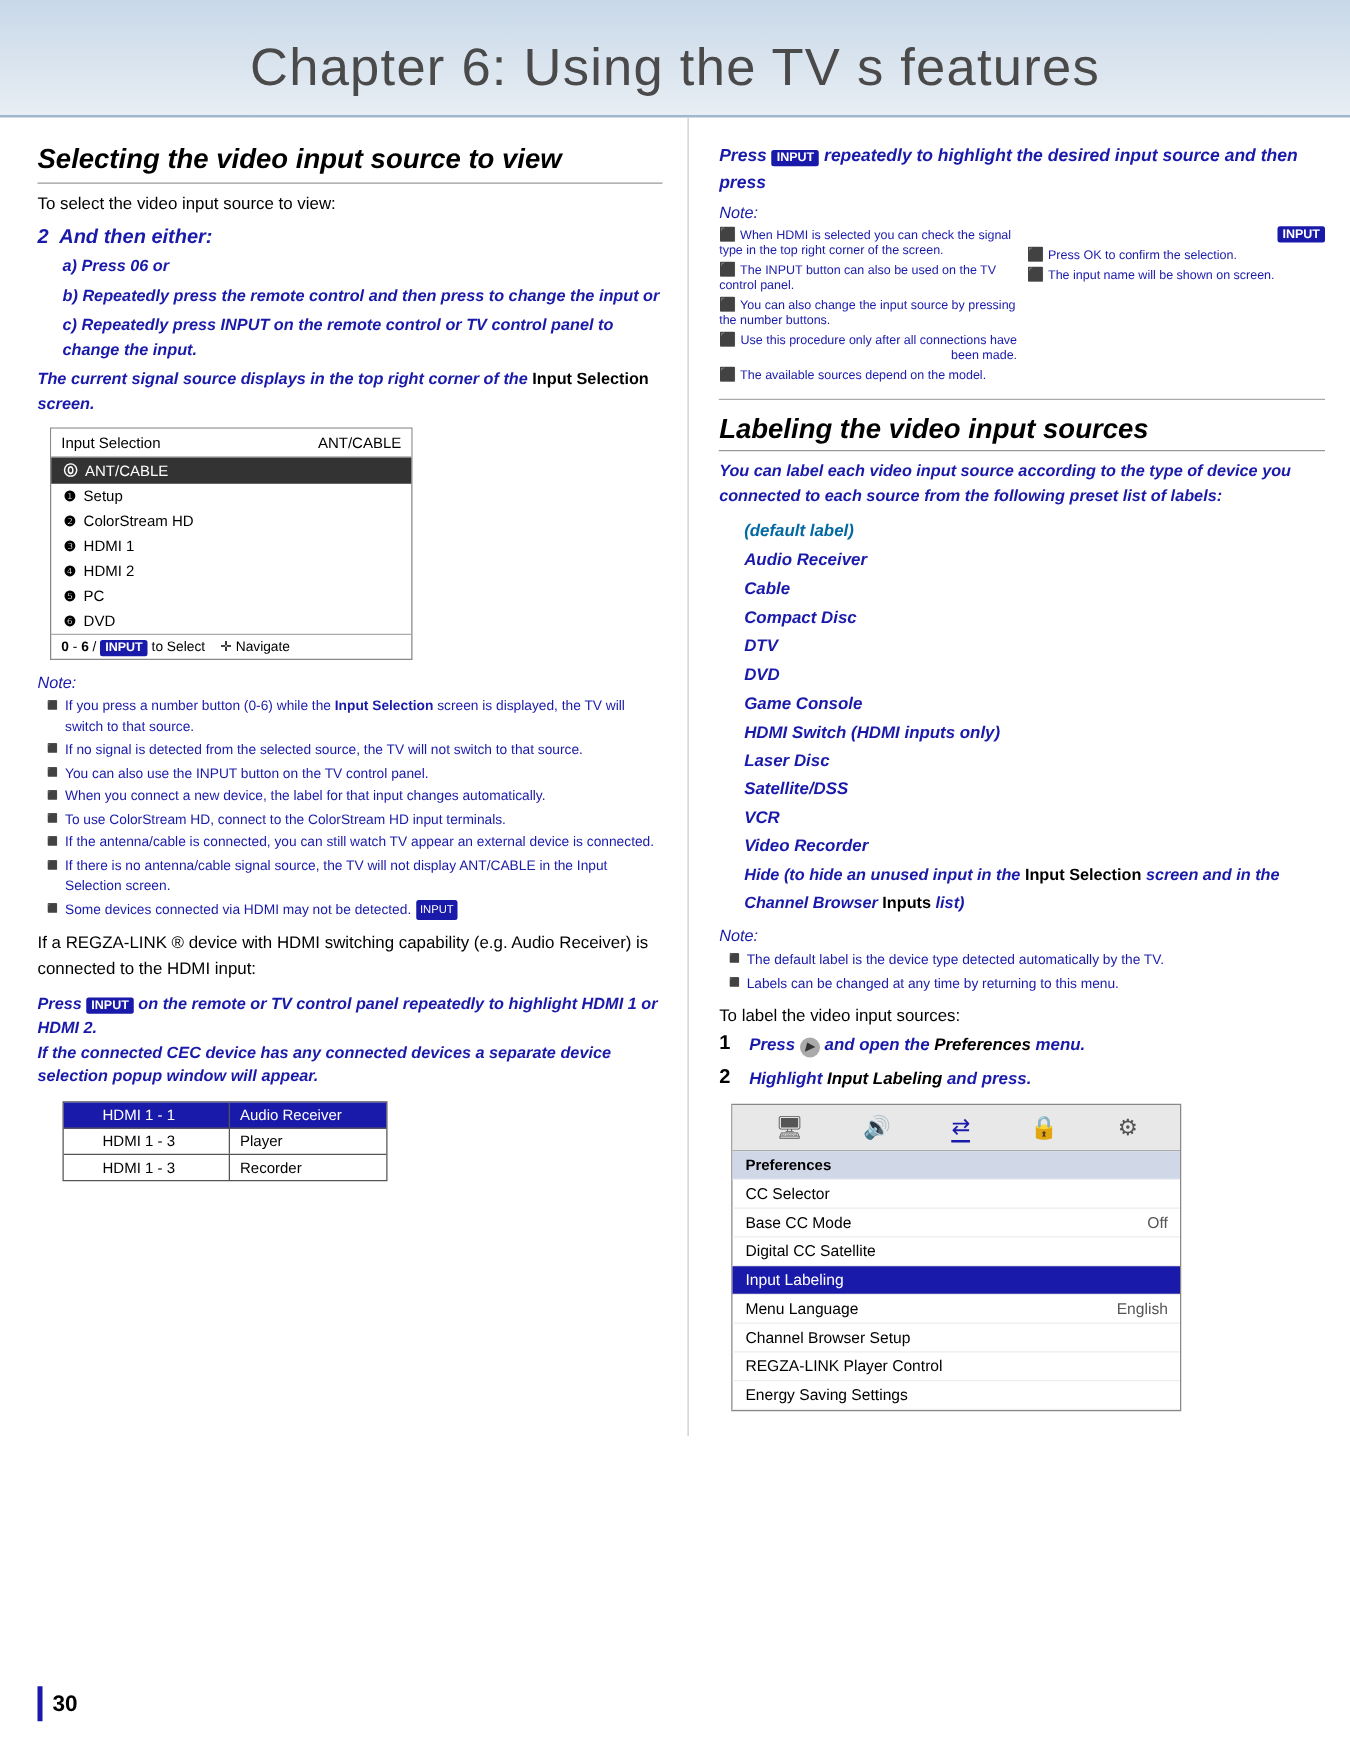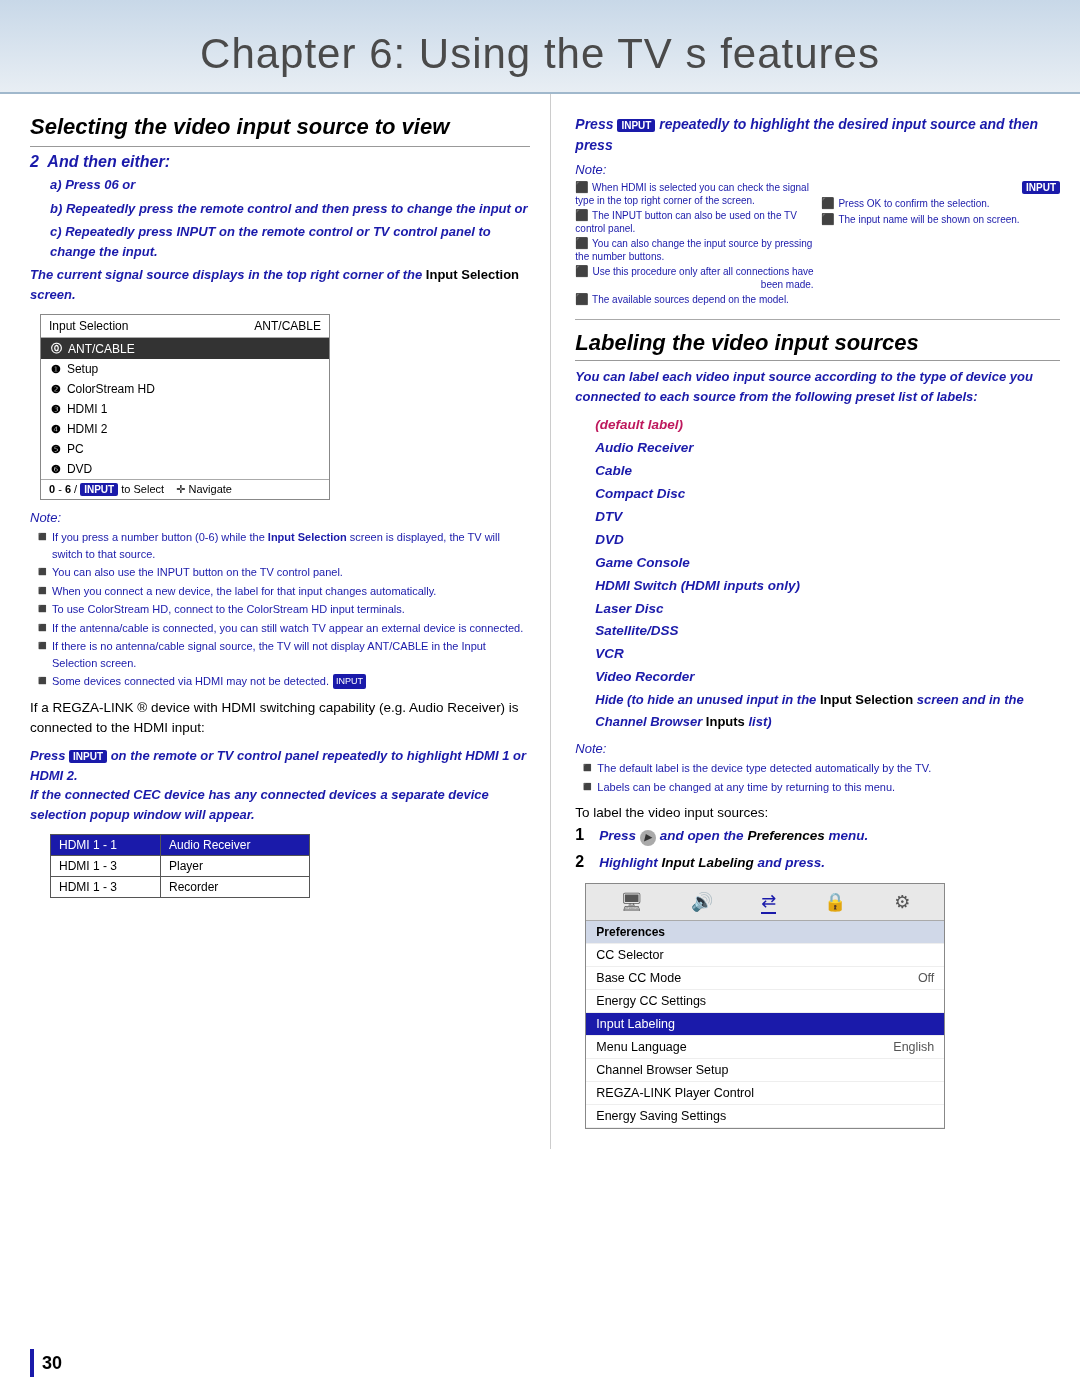--- a/index.html
+++ b/index.html
@@ -204,20 +204,21 @@
     .hdmi-table {
       border: 1px solid #555;
       margin: 10px 0 10px 20px;
       width: 260px;
       background: #fff;
     }
     .hdmi-table-row {
       display: flex;
       font-size: 12px;
       border-bottom: 1px solid #555;
+      padding-left: 23px;
     }
     .hdmi-table-row:last-child {
       border-bottom: none;
     }
     .hdmi-table-row.header-row {
       background: #1a1aaa;
       color: #fff;
     }
     .hdmi-col1 {
       width: 110px;
@@ -252,21 +253,21 @@
       margin: 8px 0;
     }
     .labels-list li {
       font-size: 13.5px;
       font-weight: bold;
       font-style: italic;
       color: #1a1aaa;
       line-height: 1.7;
     }
     .labels-list li.default-label {
-      color: #be185d;
+      color: #0369a1;
       font-style: italic;
     }
     .labels-list li .black-text {
       color: #000;
       font-style: normal;
       font-weight: bold;
     }
 
     
     .prefs-box {
@@ -396,20 +397,21 @@
 <div class="chapter-header">
   <h1>Chapter 6: Using the TV s features</h1>
 </div>
 
 <div class="content-wrapper">
 
   <div class="left-col">
 
     <div class="section-title">Selecting the video input source to view</div>
 
+    <p class="body-text">To select the video input source to view:</p>
 
 
     <div style="margin-bottom:4px;">
       <span class="num-label">2</span>
       <span class="step-text">And then either:</span>
     </div>
 
     <ul class="sub-list">
       <li>
         <span>a)</span>
@@ -467,20 +469,21 @@
       <div class="input-selection-footer">
         <span>
           <b>0</b> - <b>6</b> / <span class="input-badge-sm">INPUT</span> to Select &nbsp;&nbsp; ✛ Navigate
         </span>
       </div>
     </div>
 
     <div class="note-label">Note:</div>
     <ul class="note-items">
       <li style="color:#1a1aaa; font-size:11px;">If you press a number button (0-6) while the <b>Input Selection</b> screen is displayed, the TV will switch to that source.</li>
+      <li style="color:#1a1aaa; font-size:11px;">If no signal is detected from the selected source, the TV will not switch to that source.</li>
       <li style="color:#1a1aaa; font-size:11px;">You can also use the INPUT button on the TV control panel.</li>
       <li style="color:#1a1aaa; font-size:11px;">When you connect a new device, the label for that input changes automatically.</li>
       <li style="color:#1a1aaa; font-size:11px;">To use ColorStream HD, connect to the ColorStream HD input terminals.</li>
       <li style="color:#1a1aaa; font-size:11px;">If the antenna/cable is connected, you can still watch TV appear an external device is connected.</li>
       <li style="color:#1a1aaa; font-size:11px;">If there is no antenna/cable signal source, the TV will not display ANT/CABLE in the Input Selection screen.</li>
       <li style="color:#1a1aaa; font-size:11px;"><span style="display:inline-flex; align-items:center; gap:4px;">Some devices connected via HDMI may not be detected. <span style="background:#1a1aaa;color:#fff;padding:1px 3px;font-size:9px;border-radius:2px;">INPUT</span></span></li>
     </ul>
 
     <p class="body-text">
       If a REGZA-LINK ® device with HDMI switching capability (e.g. Audio Receiver) is connected to the HDMI input:
@@ -596,21 +599,21 @@
         </li>
         <li>
           <span>CC Selector</span>
           <span class="value-text"></span>
         </li>
         <li>
           <span>Base CC Mode</span>
           <span class="value-text">Off</span>
         </li>
         <li>
-          <span>Energy CC Settings</span>
+          <span>Digital CC Satellite</span>
           <span class="value-text"></span>
         </li>
         <li class="highlighted">
           <span>Input Labeling</span>
           <span class="value-text"></span>
         </li>
         <li>
           <span>Menu Language</span>
           <span class="value-text">English</span>
         </li>

